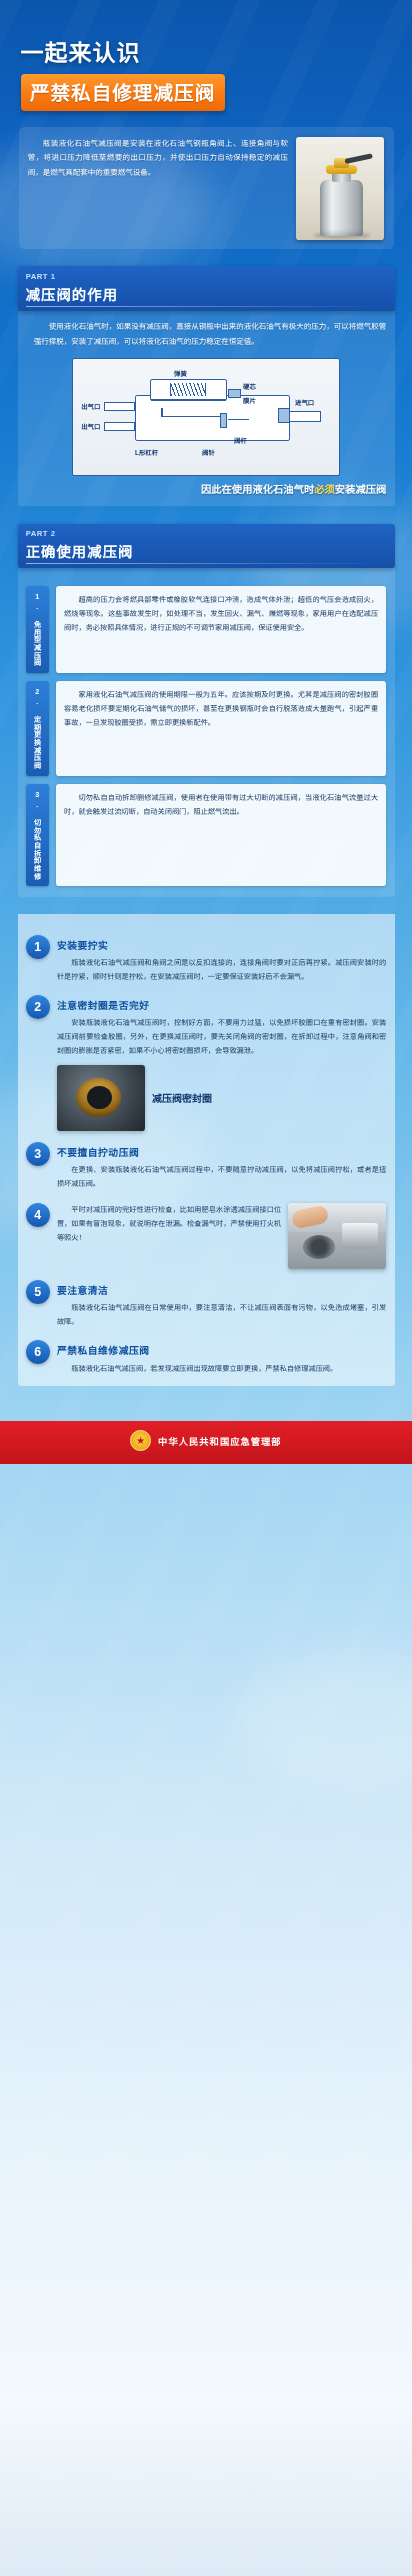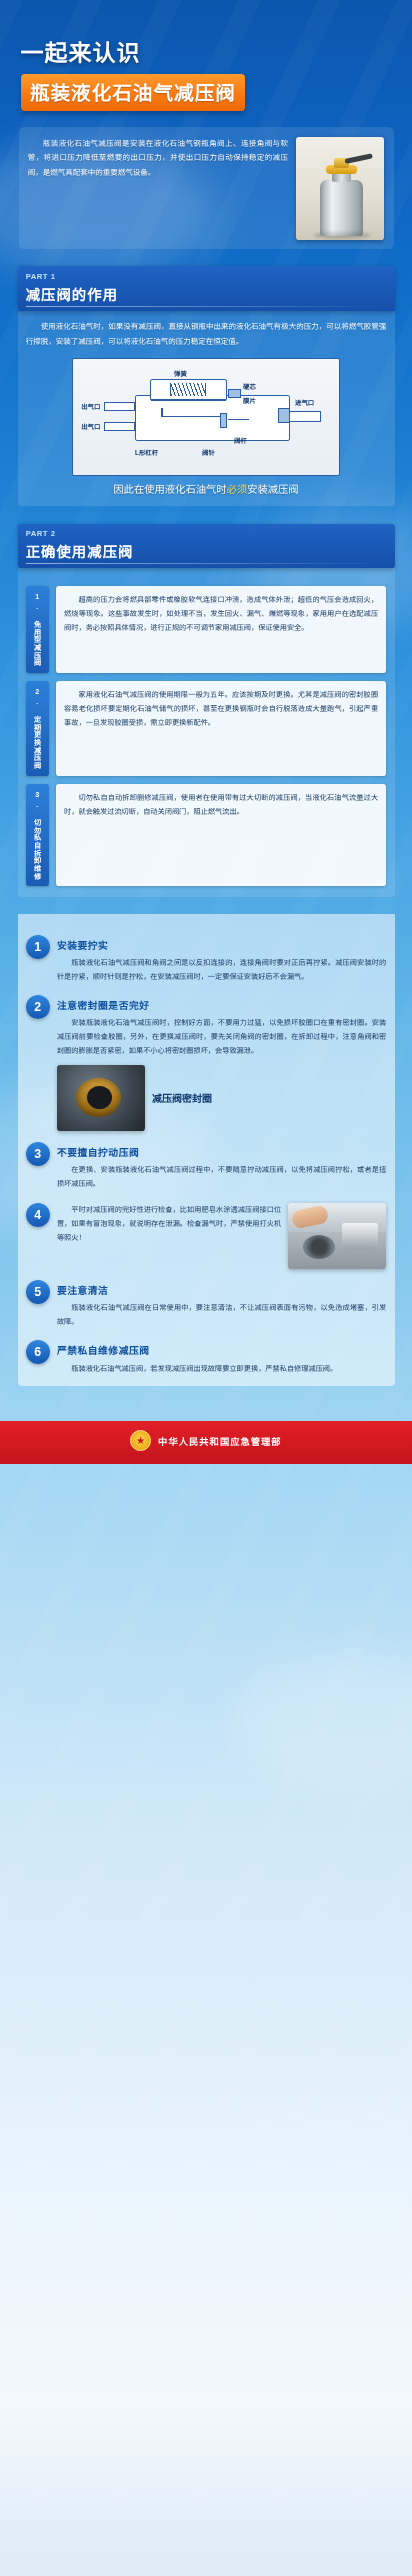--- a/index.html
+++ b/index.html
@@ -99,36 +99,36 @@
   }
   .part-label { color:#bfe0ff; font-size:7.7px; letter-spacing:0.5px; font-weight:bold; }
   .part-title { color:#ffffff; font-size:14.4px; font-weight:bold; letter-spacing:1px; margin-top:2.1px; }
 
   .part-body {
     background: rgba(255,255,255,.12);
     border-radius: 0 0 4.1px 4.1px;
     padding: 9.3px 8.2px 10.3px;
   }
   .p-text { font-size:7.5px; line-height:1.95; color:#ffffff; text-align:justify; text-indent:2em;
-    text-shadow: 0 0.5px 1px rgba(0,0,0,.2); }
+    text-shadow: 0 0.5px 1px rgba(0,0,0,.2); margin-left: 8px; }
 
   
   .diagram {
     margin: 8.2px auto 5.2px; width: 268px; height: 118px;
     background: linear-gradient(180deg,#f4f7fa,#e8eef4);
     border: 1px solid #2a5fa5; border-radius: 2.1px; position:relative;
   }
   .dg-label { position:absolute; font-size:6.4px; color:#143a70; font-weight:bold; }
   .dg-line { position:absolute; background:#2a5fa5; }
   .dg-box { position:absolute; border:1px solid #2a5fa5; background:#ffffff; }
   .dg-fill { position:absolute; background:#9fc0e0; border:1px solid #2a5fa5; }
   .dg-spring { position:absolute; width:36px; height:13.4px; border-left:1px solid #2a5fa5; border-right:1px solid #2a5fa5;
     background: repeating-linear-gradient(70deg,#2a5fa5 0 1px, transparent 1px 3.6px); }
   .banner1 {
-    margin: 3.1px auto 0; text-align:center; font-size:10.3px; font-weight:normal; color:#ffffff;
+    margin: 3.1px auto 0; text-align:right; font-size:10.3px; font-weight:bold; color:#ffffff;
     text-shadow: 0 1px 1.5px rgba(0,0,0,.35);
   }
   .banner1 em { color:#ffd84d; font-style:normal; }
 
   
   .p2-row { display:flex; gap:7.2px; align-items:stretch; margin-top:8.2px; }
   .p2-tab {
     flex:0 0 23px; width:23px; border-radius:3.1px;
     background: linear-gradient(180deg,#2d7fd8,#1a5cb3);
     color:#fff; font-size:7.2px; font-weight:bold; line-height:1.25;
@@ -197,21 +197,21 @@
   <div class="glow g1"></div>
   <div class="glow g2"></div>
   <div class="glow g3"></div>
   <div class="glow g4"></div>
 
   <div class="content">
 
     <div class="title-wrap">
       <div class="title-main">一起来认识</div>
       <div class="title-sub-wrap">
-        <span class="title-sub">瓶装液化石油气减压阀</span>
+        <span class="title-sub">严禁私自修理减压阀</span>
       </div>
     </div>
 
     <div class="intro">
       <div class="intro-text">瓶装液化石油气减压阀是安装在液化石油气钢瓶角阀上、连接角阀与软管，将进口压力降低至燃要的出口压力，并使出口压力自动保持稳定的减压阀，是燃气具配套中的重要燃气设备。</div>
       <div class="intro-photo">
         <div class="cyl-shadow"></div>
         <div class="cyl-body"></div>
         <div class="cyl-neck"></div>
         <div class="cyl-ring"></div>

